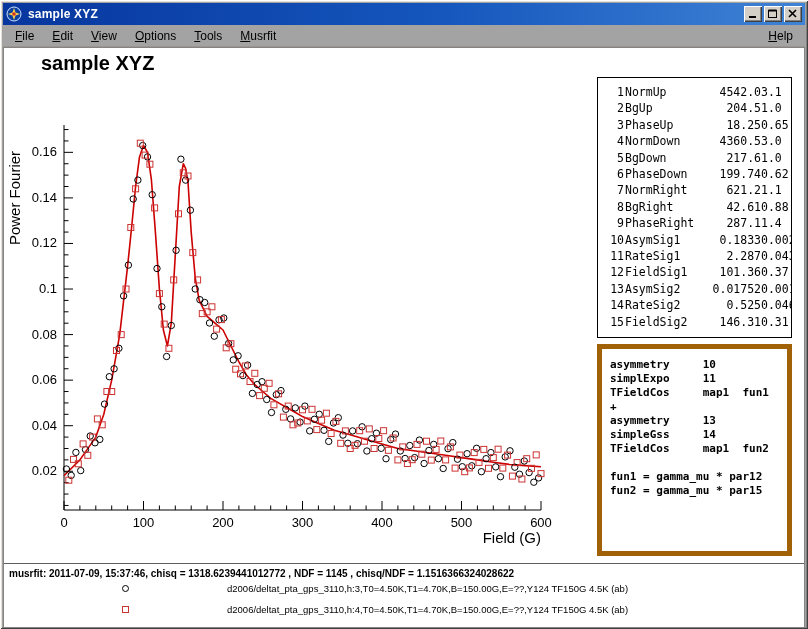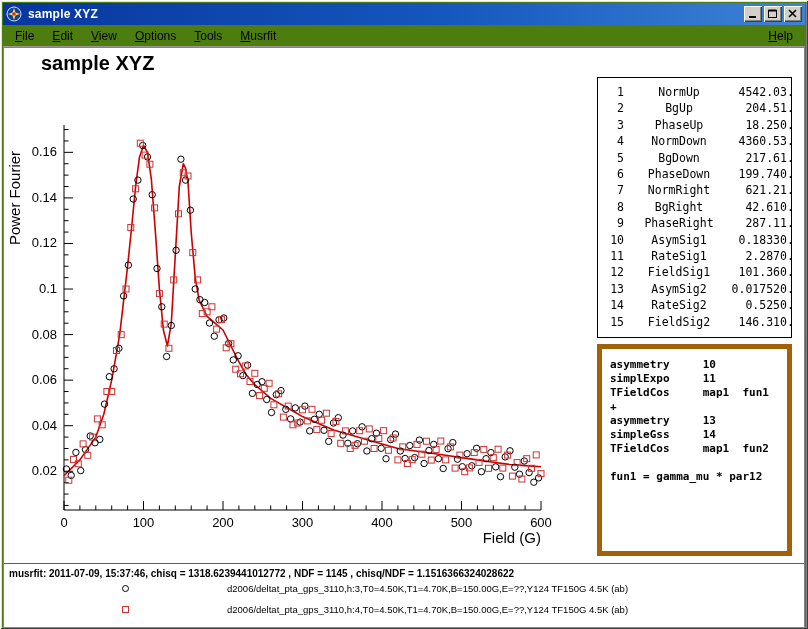--- a/index.html
+++ b/index.html
@@ -1,18 +1,18 @@
 <!DOCTYPE html>
 <html><head>
 <meta charset="utf-8">
 <style>
   html,body{margin:0;padding:0;background:#ffffff;}
   *{box-sizing:border-box;}
   .window{
-    width:808px;height:629px;background:#4d7c0f;position:relative;
+    width:808px;height:629px;background:#a3a3a3;position:relative;
     padding:3px;font-family:"Liberation Sans",sans-serif;
     box-shadow: inset 1px 1px #ffffff, inset -1px -1px #404040,
                 inset 2px 2px #e6e2da, inset -2px -2px #808080;
   }
   .titlebar{
     height:22px;display:flex;align-items:center;gap:4px;padding:0 3px;
     background:linear-gradient(90deg,#07369e 0%, #1557bd 55%, #3f83d6 100%);
   }
   .app-icon{width:16px;height:16px;flex:none;}
   .title-text{color:#fff;font-weight:bold;font-size:12px;flex:1;padding-left:2px;letter-spacing:.2px;}
@@ -33,21 +33,21 @@
   }
   .canvas-title{position:absolute;left:37px;top:4px;font-size:20px;font-weight:bold;color:#000;}
   #plot-svg{position:absolute;left:0;top:0;}
   .param-box{
     position:absolute;left:593px;top:29px;width:195px;height:261px;border:1px solid #000;
     font-family:"DejaVu Sans Mono",monospace;font-size:11.5px;line-height:16.4px;
     padding:6px 0 0 8px;color:#000;overflow:hidden;
   }
   .p-row{display:flex;}
   .p-no{width:18px;text-align:right;flex:none;}
-  .p-name{margin-left:20px;width:70px;flex:none;text-align:center;}
+  .p-name{margin-left:1px;width:70px;flex:none;}
   .p-val{width:66px;flex:none;text-align:right;}
   .p-err{flex:1;}
   .theory-box{
     position:absolute;left:593px;top:296px;width:195px;height:212px;border:5px solid #a16207;
     font-family:"DejaVu Sans Mono",monospace;font-size:11px;font-weight:bold;line-height:14px;
     padding:9px 0 0 8px;color:#000;white-space:pre;overflow:hidden;
   }
   .separator{position:absolute;left:0;top:515px;width:100%;height:1px;background:#5f5f5f;}
   .status-line{position:absolute;left:5px;top:520px;font-size:10px;font-weight:bold;color:#000;white-space:nowrap;}
   .legend{position:absolute;left:118px;top:530px;}
@@ -488,21 +488,21 @@
           <span class="p-err">0.046</span>
         </div>
         <div class="p-row">
           <span class="p-no">15</span>
           <span class="p-name">FieldSig2</span>
           <span class="p-val">146.31</span>
           <span class="p-err">0.31</span>
         </div>
       </div>
 
-    <div class="theory-box" id="theory-box"><div>asymmetry     10</div><div>simplExpo     11</div><div>TFieldCos     map1  fun1</div><div>+</div><div>asymmetry     13</div><div>simpleGss     14</div><div>TFieldCos     map1  fun2</div><div>&nbsp;</div><div>fun1 = gamma_mu * par12</div></div>
+    <div class="theory-box" id="theory-box"><div>asymmetry     10</div><div>simplExpo     11</div><div>TFieldCos     map1  fun1</div><div>+</div><div>asymmetry     13</div><div>simpleGss     14</div><div>TFieldCos     map1  fun2</div><div>&nbsp;</div><div>fun1 = gamma_mu * par12</div><div>fun2 = gamma_mu * par15</div></div>
 
     <div class="separator"></div>
 
     <div class="status-line">musrfit: 2011-07-09, 15:37:46, chisq = 1318.6239441012772 , NDF = 1145 , chisq/NDF = 1.1516366324028622</div>
 
     <div class="legend" id="legend">
         <div class="lg-row">
           <span class="lg-marker circle" style="border-color: rgb(0, 0, 0);"></span>
           <span class="lg-label">d2006/deltat_pta_gps_3110,h:3,T0=4.50K,T1=4.70K,B=150.00G,E=??,Y124 TF150G 4.5K (ab)</span>
         </div>

